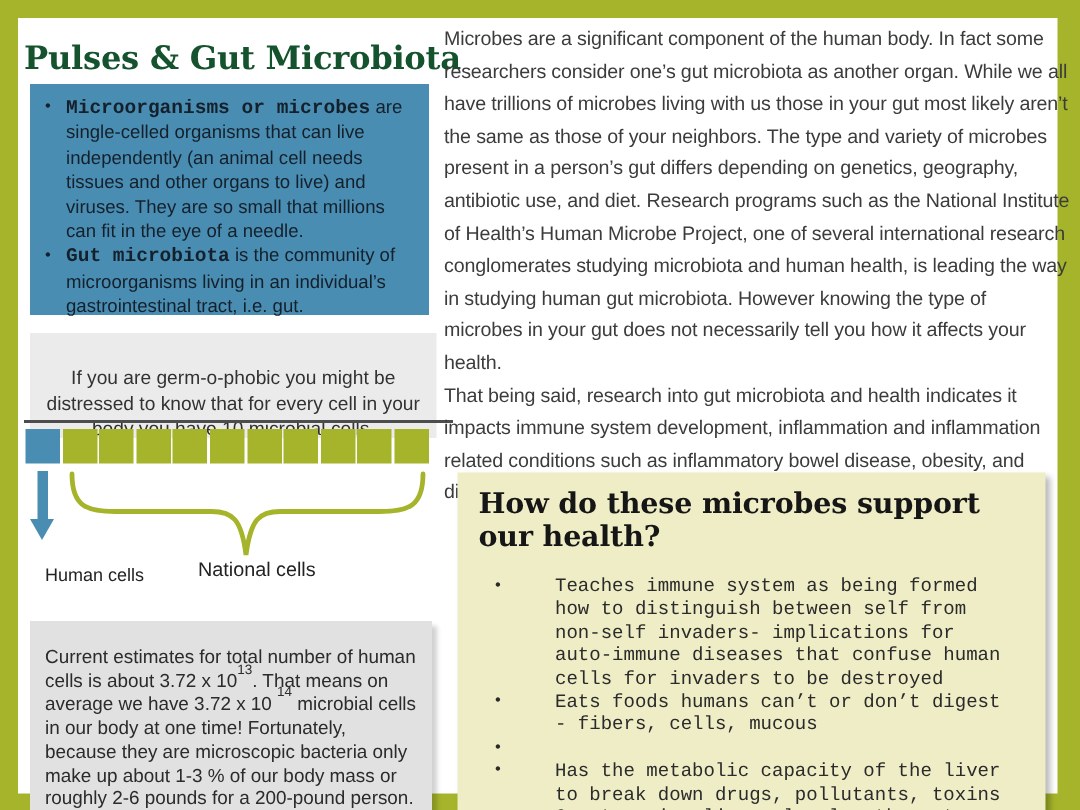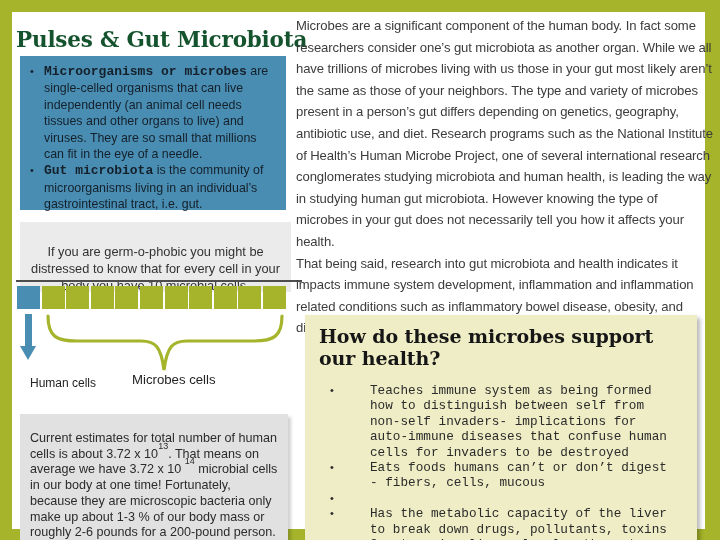--- a/index.html
+++ b/index.html
@@ -135,21 +135,21 @@
     </div>
 
   <div class="arrow-shaft"></div>
   <div class="arrow-head"></div>
 
   <svg class="brace" width="240" height="62" viewBox="0 0 240 62">
     <path d="M3,3 C3,24 12,28 32,28 L96,28 C110,28 116,33 119,57 C122,33 128,28 142,28 L208,28 C228,28 237,24 237,3" fill="none" stroke="#a5b42a" stroke-width="3.2" stroke-linecap="round"></path>
   </svg>
 
   <div class="label-human">Human cells</div>
-  <div class="label-microbial">Microbes cells</div>
+  <div class="label-microbial">National cells</div>
 
   <div class="estimate-box">
     <span>Current estimates for total number of human cells is about 3.72 x 10</span><sup class="small-sup">13</sup><span>.  That means on average we have 3.72 x 10 </span><sup class="small-sup">14</sup><span> microbial cells in our body at one time!  Fortunately, because they are microscopic bacteria only make up about 1-3 % of our body mass or roughly 2-6 pounds for a 200-pound person.</span>
   </div>
 
   <div class="right-col">
     <p>Microbes are a significant component of the human body. In fact some researchers consider one’s gut microbiota as another organ. While we all have trillions of microbes living with us those in your gut most likely aren’t the same as those of your neighbors. The type and variety of microbes present in a person’s gut differs depending on genetics, geography, antibiotic use, and diet. Research programs such as the National Institute of Health’s Human Microbe Project, one of several international research conglomerates studying microbiota and human health, is leading the way in studying human gut microbiota. However knowing the type of microbes in your gut does not necessarily tell you how it affects your health.</p>
     <p>That being said, research into gut microbiota and health indicates it impacts immune system development, inflammation and inflammation related conditions such as inflammatory bowel disease, obesity, and diabetes.</p>
   </div>
 

